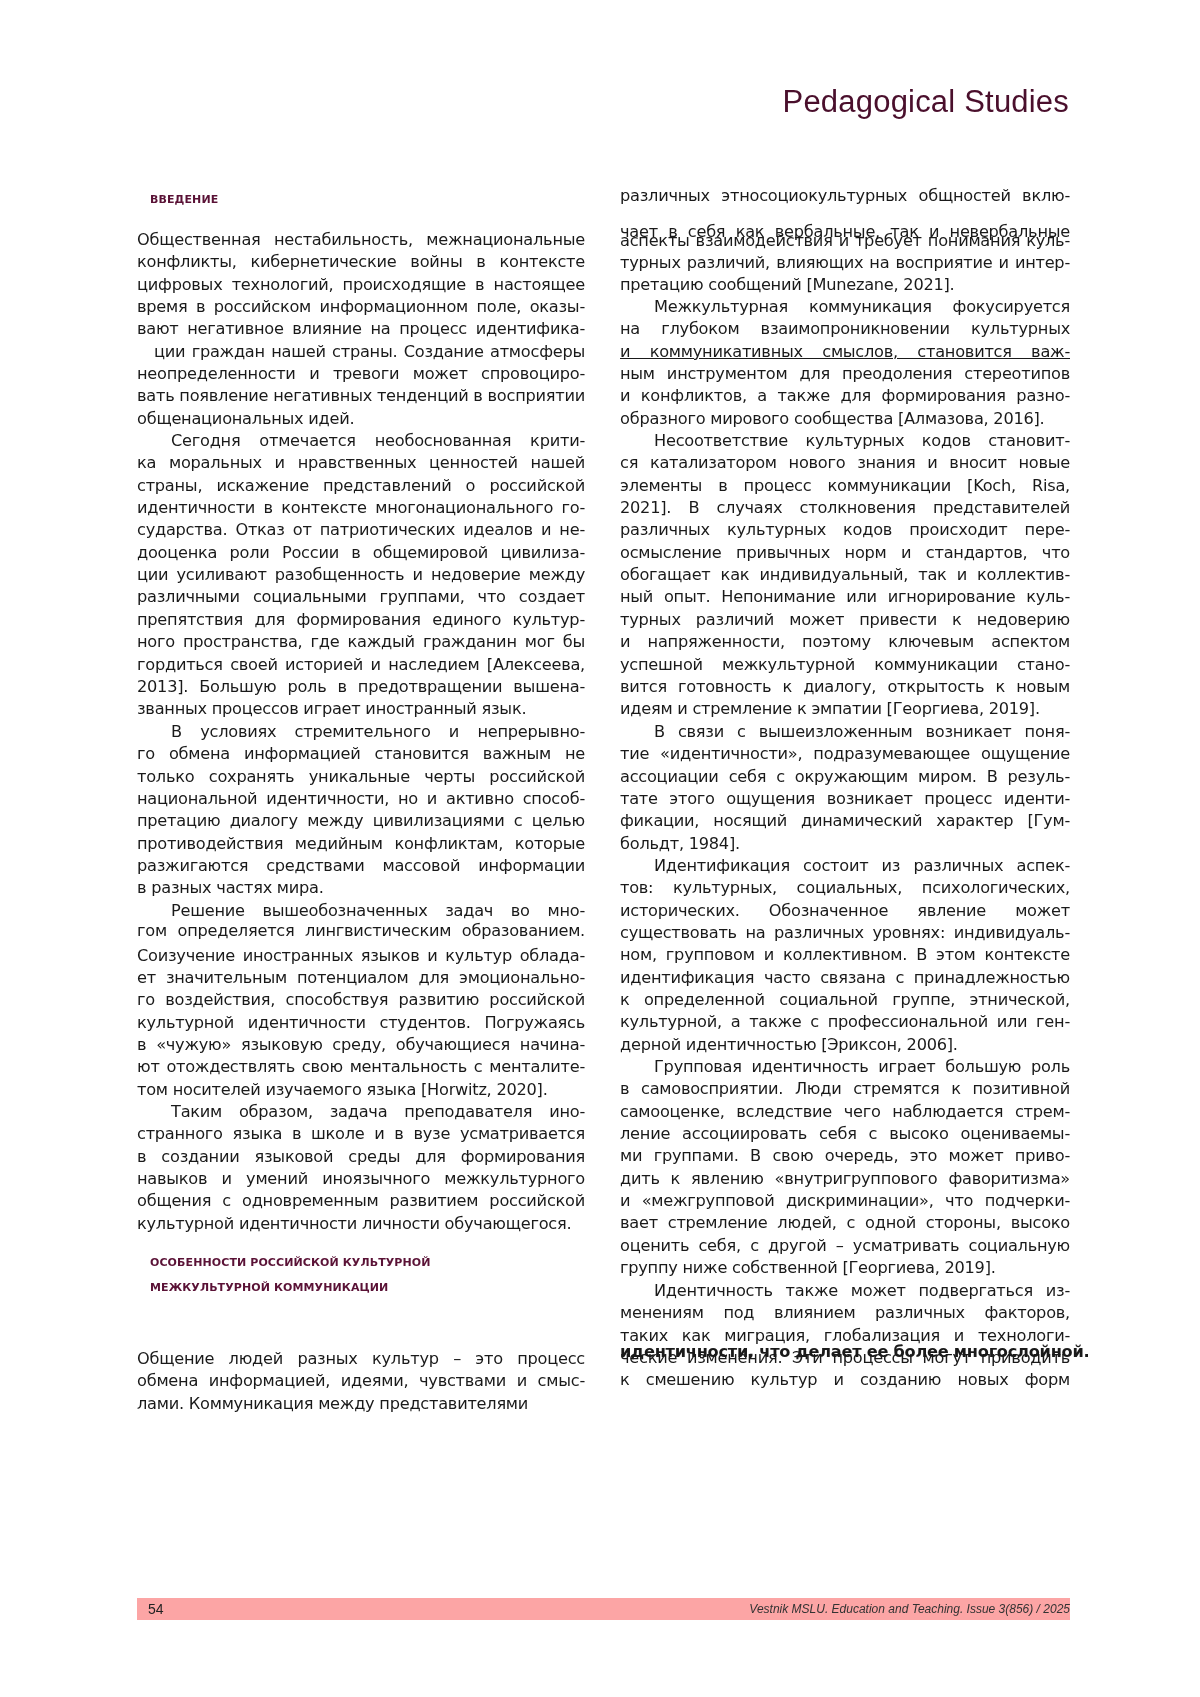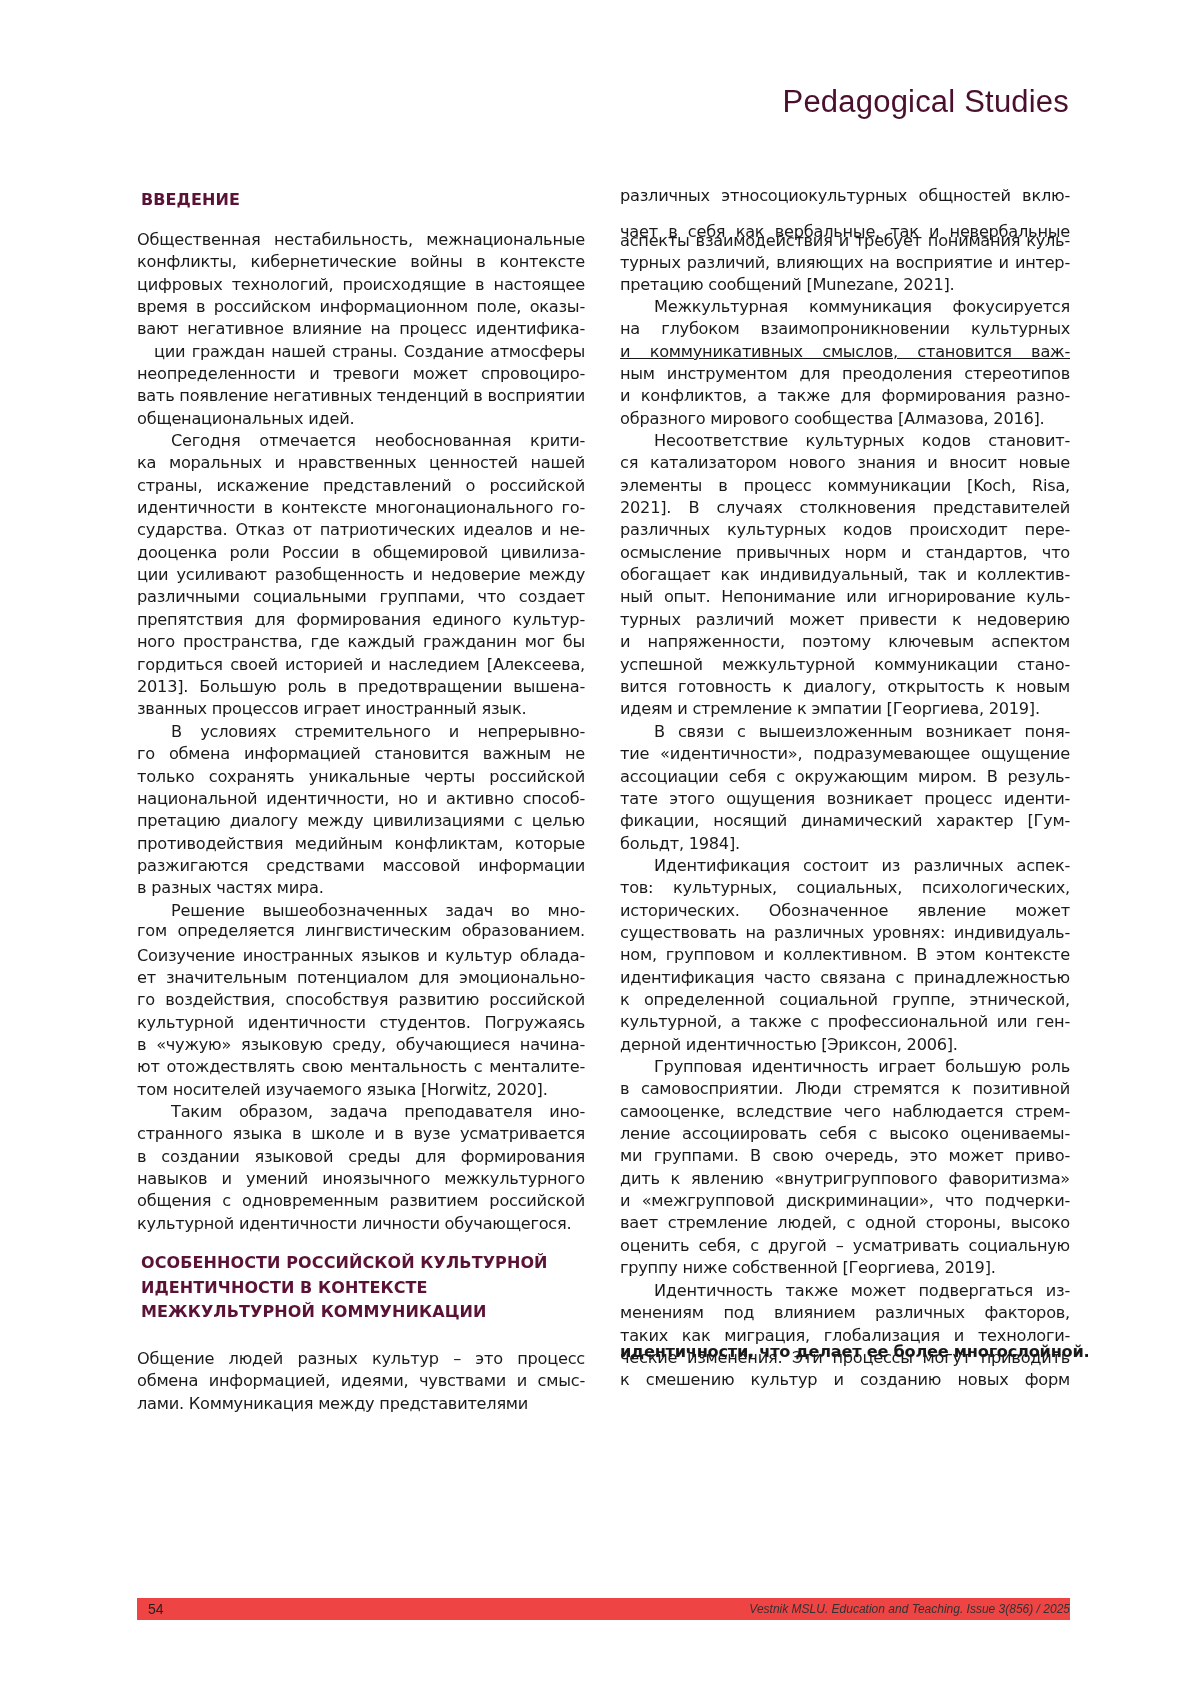--- a/index.html
+++ b/index.html
@@ -3,42 +3,41 @@
   <meta charset="utf-8">
   <style>
     html, body { margin: 0; padding: 0; background: #ffffff; }
     body { width: 1200px; height: 1697px; position: relative; overflow: hidden;
            font-family: "DejaVu Sans", sans-serif; color: #1a1a1a; }
     .running-head { position: absolute; top: 84px; right: 131px; font-family: "Liberation Sans", sans-serif;
                     font-size: 31px; color: #4a0f2c; letter-spacing: 0.2px; }
     .col { position: absolute; top: 0; width: 448px; }
     .col-left { left: 137px; }
     .col-right { left: 620px; width: 450px; }
-    .heading { position: absolute; left: 4px; font-family: "DejaVu Sans", sans-serif; font-weight: bold;
-               color: #5a1236; font-size: 16px; line-height: 24.5px; letter-spacing: 0.1px; width: 460px; }
+    .heading { position: absolute; left: 13px; font-family: "DejaVu Sans", sans-serif; font-weight: bold;
+               color: #5a1236; font-size: 11px; line-height: 24.5px; letter-spacing: 0.1px; width: 460px; }
     .line { position: absolute; left: 0; right: 0; height: 24.4px; font-size: 16.2px; line-height: 24.4px;
             white-space: nowrap; text-align: justify; text-align-last: justify; letter-spacing: -0.25px; }
     .line.last { text-align-last: left; }
     .line.indent { left: 34px; }
-    .footer-bar { position: absolute; left: 137px; top: 1598px; width: 933px; height: 22px; background: #ef4444; }
+    .footer-bar { position: absolute; left: 137px; top: 1598px; width: 933px; height: 22px; background: #fca5a5; }
     .footer-page { position: absolute; left: 11px; top: 0; line-height: 22px; font-size: 14px;
                    font-family: "Liberation Sans", sans-serif; color: #222; }
     .footer-journal { position: absolute; right: 0; top: 0; line-height: 22px; font-size: 12px;
                       font-style: italic; font-family: "Liberation Sans", sans-serif; color: #333; }
   </style>
 </head>
 <body>
 
 <div class="running-head">Pedagogical Studies</div>
 
 <div class="col col-left" id="colL">
   <div class="heading" style="top:188px">ВВЕДЕНИЕ</div>
   <div class="heading" style="top:1251px">
     <div>ОСОБЕННОСТИ РОССИЙСКОЙ КУЛЬТУРНОЙ</div>
-    <div>ИДЕНТИЧНОСТИ В КОНТЕКСТЕ</div>
     <div>МЕЖКУЛЬТУРНОЙ КОММУНИКАЦИИ</div>
   </div>
 <div class="line" style="top: 228px;">Общественная нестабильность, межнациональные</div>
     <div class="line" style="top: 250.35px;">конфликты, кибернетические войны в контексте</div>
     <div class="line" style="top: 272.7px;">цифровых технологий, происходящие в настоящее</div>
     <div class="line" style="top: 295.05px;">время в российском информационном поле, оказы-</div>
     <div class="line" style="top: 317.4px;">вают негативное влияние на процесс идентифика-</div>
     <div class="line" style="top: 339.75px; margin-left: 17px;">ции граждан нашей страны. Создание атмосферы</div>
     <div class="line" style="top: 362.1px;">неопределенности и тревоги может спровоциро-</div>
     <div class="line" style="top: 384.45px;">вать появление негативных тенденций в восприятии</div>

